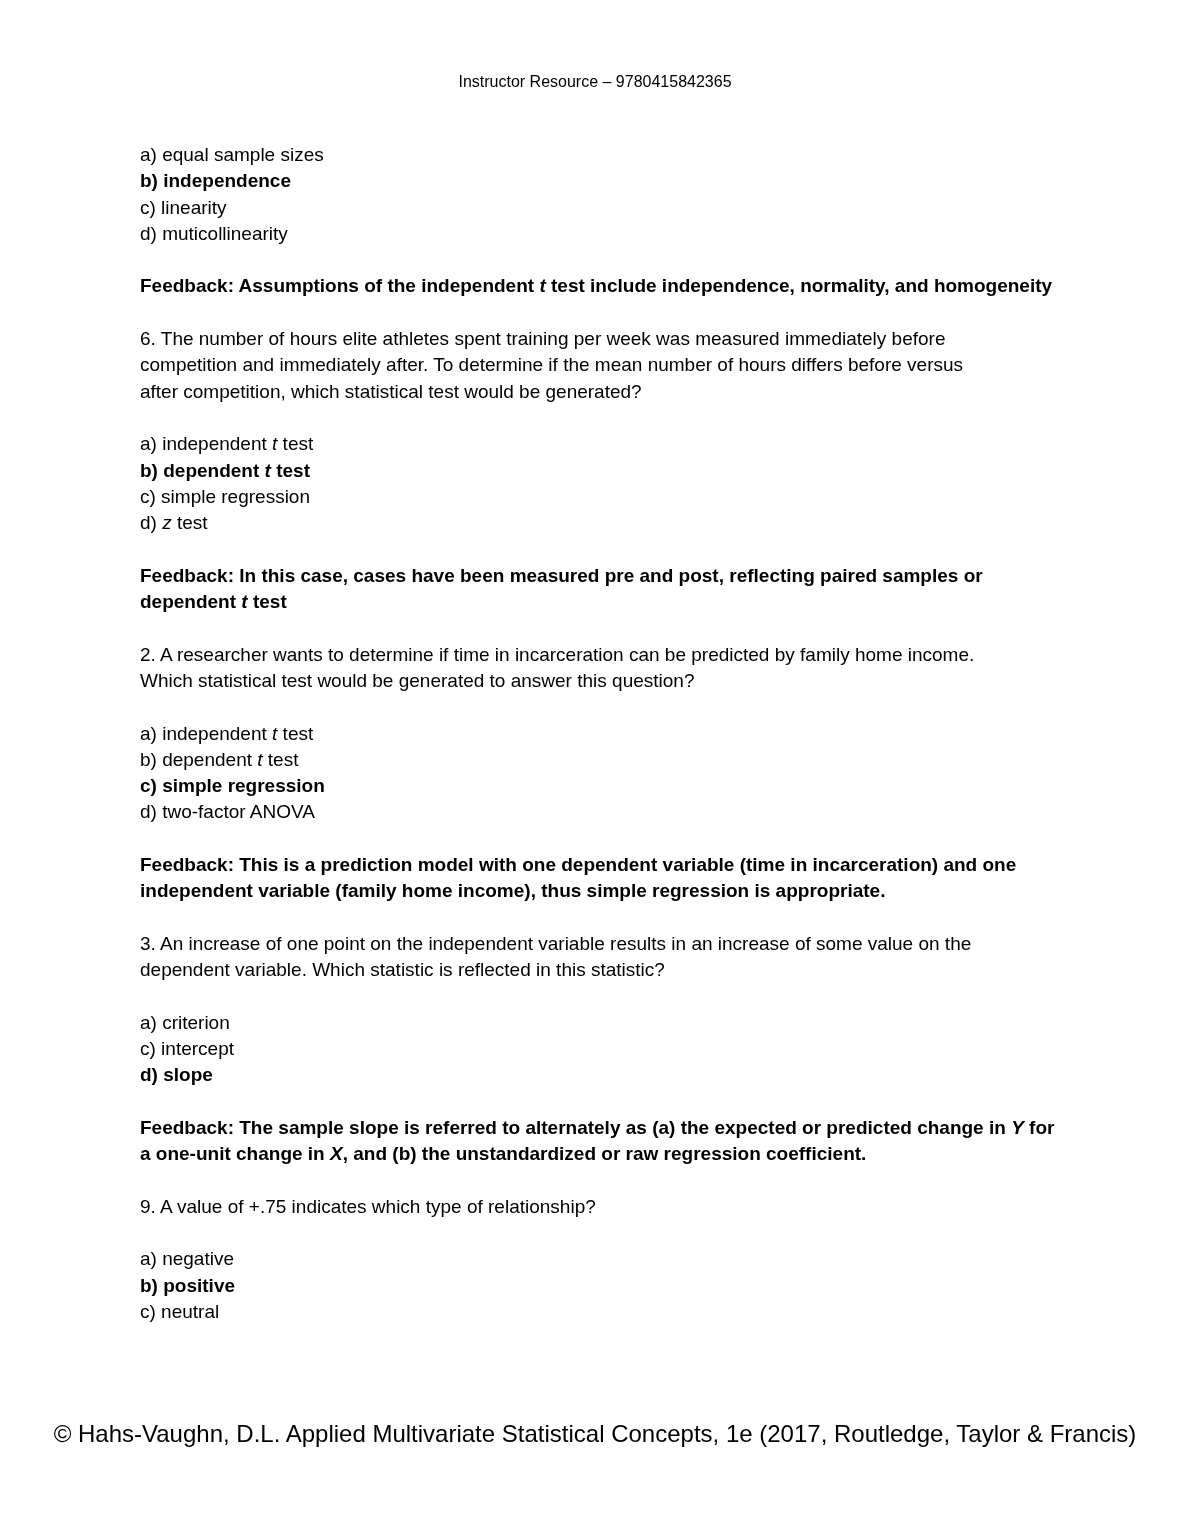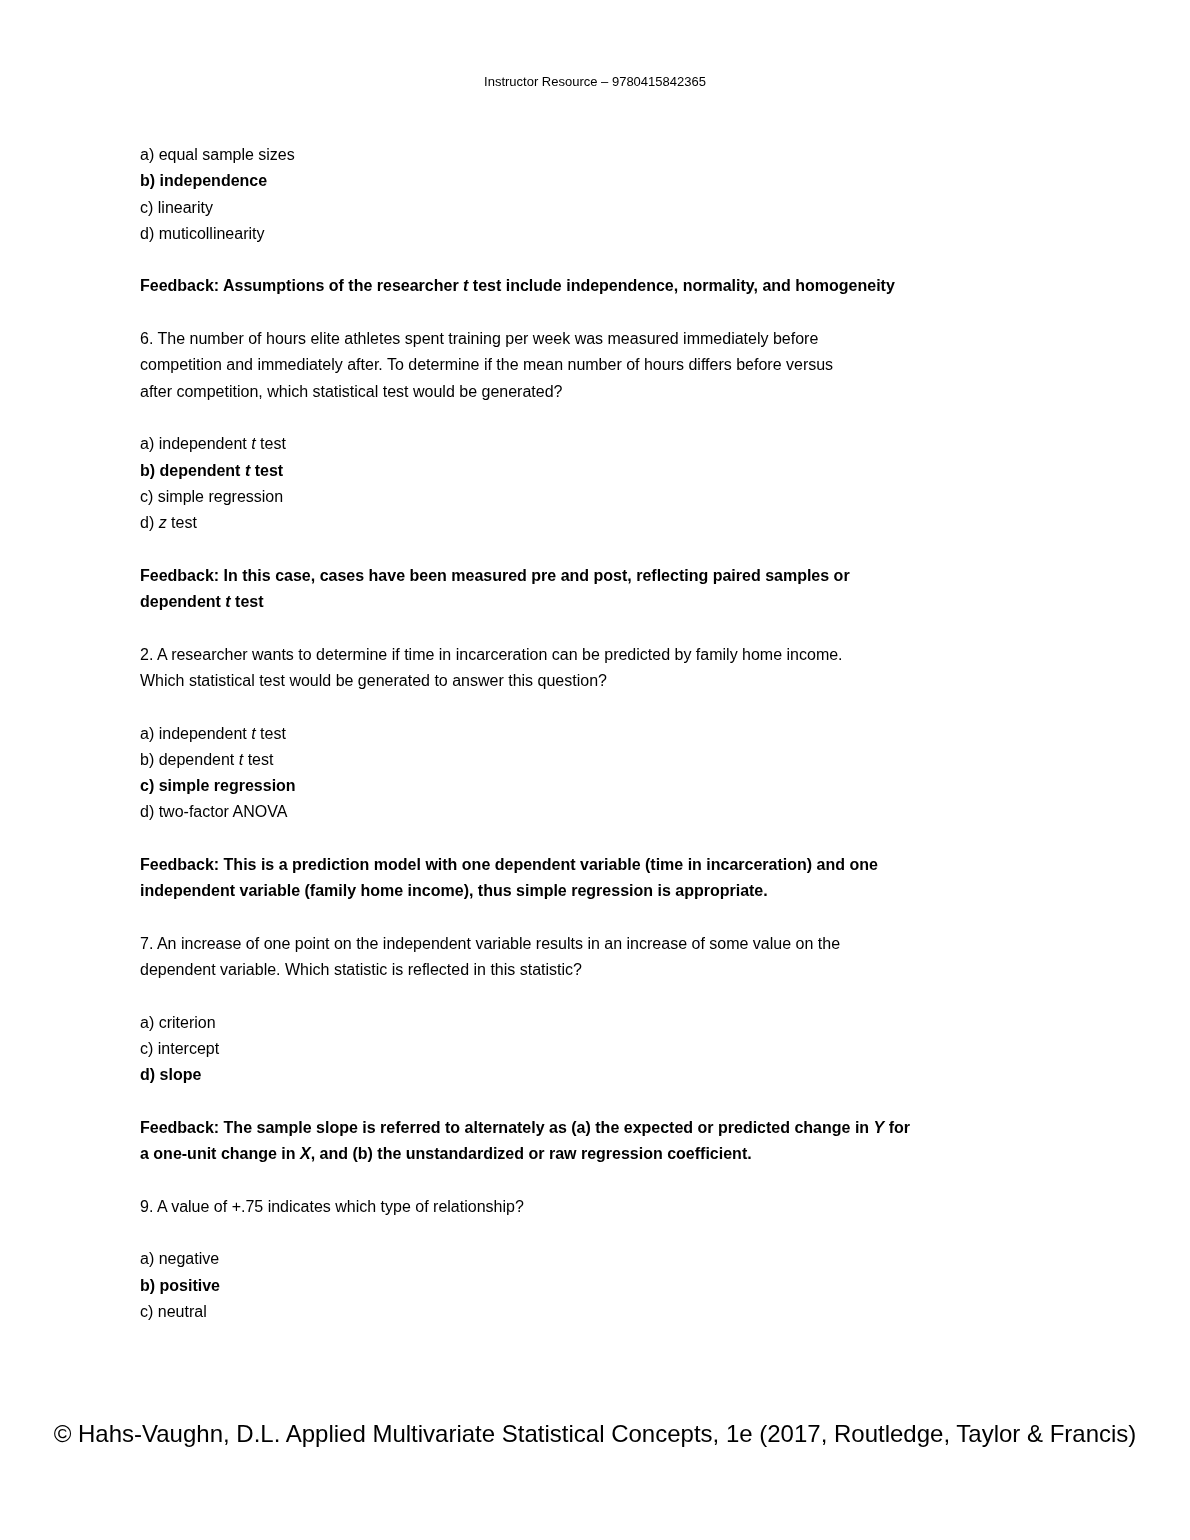--- a/index.html
+++ b/index.html
@@ -19,30 +19,30 @@
     position: absolute;
     inset: 0;
     background: #ffffff;
   }
   .doc-header {
     position: absolute;
     top: 69px;
     left: 0;
     width: 1190px;
     text-align: center;
-    font-size: 13px;
+    font-size: 16px;
     line-height: 26px;
     white-space: nowrap;
   }
   .doc-body {
     position: absolute;
     top: 142px;
     left: 140px;
     width: 912px;
-    font-size: 16px;
+    font-size: 19px;
     line-height: 26.3px;
   }
   .block {
     margin: 0 0 26.3px 0;
   }
   .block:last-child {
     margin-bottom: 0;
   }
   .line {
     margin: 0;
@@ -75,21 +75,21 @@
   </header>
 
   <main class="doc-body">
       <div class="block options">
         <p class="line"><span class="regular">a) equal sample sizes</span></p>
         <p class="line bold"><span class="regular">b) independence</span></p>
         <p class="line"><span class="regular">c) linearity</span></p>
         <p class="line"><span class="regular">d) muticollinearity</span></p>
       </div>
       <div class="block feedback">
-        <p class="line bold"><span class="regular">Feedback: Assumptions of the researcher </span><span class="italic">t</span><span class="regular"> test include independence, normality, and homogeneity</span></p>
+        <p class="line bold"><span class="regular">Feedback: Assumptions of the independent </span><span class="italic">t</span><span class="regular"> test include independence, normality, and homogeneity</span></p>
       </div>
       <div class="block paragraph">
         <p class="line"><span class="regular">6. The number of hours elite athletes spent training per week was measured immediately before</span></p>
         <p class="line"><span class="regular">competition and immediately after. To determine if the mean number of hours differs before versus</span></p>
         <p class="line"><span class="regular">after competition, which statistical test would be generated?</span></p>
       </div>
       <div class="block options">
         <p class="line"><span class="regular">a) independent </span><span class="italic">t</span><span class="regular"> test</span></p>
         <p class="line bold"><span class="regular">b) dependent </span><span class="italic">t</span><span class="regular"> test</span></p>
         <p class="line"><span class="regular">c) simple regression</span></p>
@@ -107,21 +107,21 @@
         <p class="line"><span class="regular">a) independent </span><span class="italic">t</span><span class="regular"> test</span></p>
         <p class="line"><span class="regular">b) dependent </span><span class="italic">t</span><span class="regular"> test</span></p>
         <p class="line bold"><span class="regular">c) simple regression</span></p>
         <p class="line"><span class="regular">d) two-factor ANOVA</span></p>
       </div>
       <div class="block feedback">
         <p class="line bold"><span class="regular">Feedback: This is a prediction model with one dependent variable (time in incarceration) and one</span></p>
         <p class="line bold"><span class="regular">independent variable (family home income), thus simple regression is appropriate.</span></p>
       </div>
       <div class="block paragraph">
-        <p class="line"><span class="regular">7. An increase of one point on the independent variable results in an increase of some value on the</span></p>
+        <p class="line"><span class="regular">3. An increase of one point on the independent variable results in an increase of some value on the</span></p>
         <p class="line"><span class="regular">dependent variable. Which statistic is reflected in this statistic?</span></p>
       </div>
       <div class="block options">
         <p class="line"><span class="regular">a) criterion</span></p>
         <p class="line"><span class="regular">c) intercept</span></p>
         <p class="line bold"><span class="regular">d) slope</span></p>
       </div>
       <div class="block feedback">
         <p class="line bold"><span class="regular">Feedback: The sample slope is referred to alternately as (a) the expected or predicted change in </span><span class="italic">Y</span><span class="regular"> for</span></p>
         <p class="line bold"><span class="regular">a one-unit change in </span><span class="italic">X</span><span class="regular">, and (b) the unstandardized or raw regression coefficient.</span></p>

